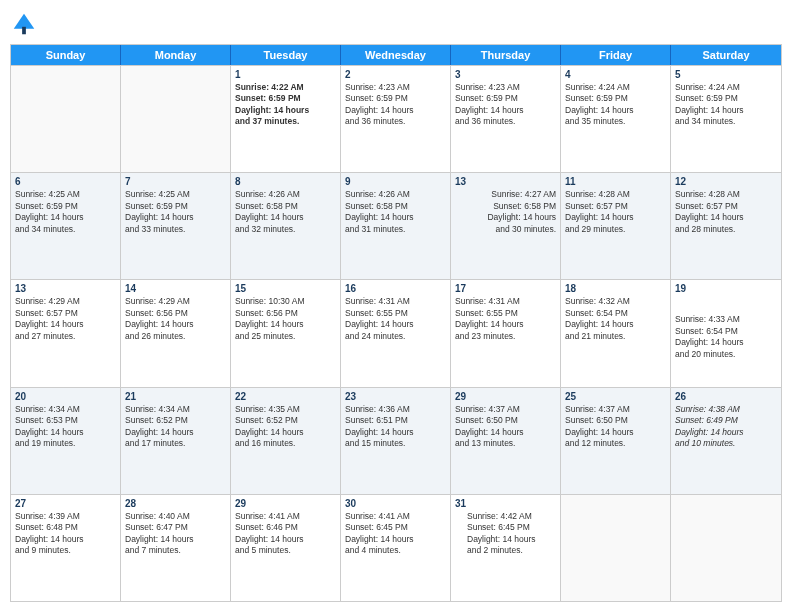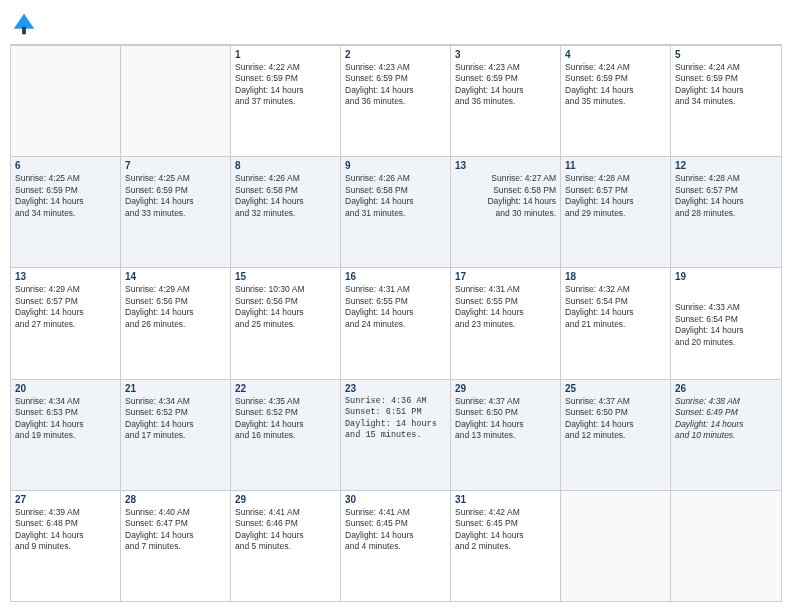--- a/index.html
+++ b/index.html
@@ -122,27 +122,36 @@
         <span></span><br><span></span>
       </div>
     </div>
     <div class="title-block">
       <div class="month-title"></div>
       <div class="location"></div>
     </div>
   </div>
 
   <div class="calendar">
+    <div class="cal-header">
+    <div class="cal-header-cell">Sunday</div>
+        <div class="cal-header-cell">Monday</div>
+        <div class="cal-header-cell">Tuesday</div>
+        <div class="cal-header-cell">Wednesday</div>
+        <div class="cal-header-cell">Thursday</div>
+        <div class="cal-header-cell">Friday</div>
+        <div class="cal-header-cell">Saturday</div>
+      </div>
     <div class="cal-body">
     <div class="cal-row">
           <div class="cal-cell empty"></div>
           <div class="cal-cell empty"></div>
           <div class="cal-cell">
             <div class="day-num">1</div>
-            <div class="cell-detail" style="white-space: pre-line;">Sunrise: 4:22 AM
+            <div class="cell-detail" style="white-space: pre-line; font-weight: bold;">Sunrise: 4:22 AM
 Sunset: 6:59 PM
 Daylight: 14 hours
 and 37 minutes.</div>
           </div>
           <div class="cal-cell">
             <div class="day-num">2</div>
             <div class="cell-detail" style="white-space: pre-line;">Sunrise: 4:23 AM
 Sunset: 6:59 PM
 Daylight: 14 hours
 and 36 minutes.</div>
@@ -288,21 +297,21 @@
           </div>
           <div class="cal-cell alt-row">
             <div class="day-num">22</div>
             <div class="cell-detail" style="white-space: pre-line;">Sunrise: 4:35 AM
 Sunset: 6:52 PM
 Daylight: 14 hours
 and 16 minutes.</div>
           </div>
           <div class="cal-cell alt-row">
             <div class="day-num">23</div>
-            <div class="cell-detail" style="white-space: pre-line; font-family: Liberation Mono, monospace;">Sunrise: 4:36 AM
+            <div class="cell-detail" style="white-space: pre-line;">Sunrise: 4:36 AM
 Sunset: 6:51 PM
 Daylight: 14 hours
 and 15 minutes.</div>
           </div>
           <div class="cal-cell alt-row">
             <div class="day-num">29</div>
             <div class="cell-detail" style="white-space: pre-line;">Sunrise: 4:37 AM
 Sunset: 6:50 PM
 Daylight: 14 hours
 and 13 minutes.</div>
@@ -346,21 +355,21 @@
           </div>
           <div class="cal-cell">
             <div class="day-num">30</div>
             <div class="cell-detail" style="white-space: pre-line;">Sunrise: 4:41 AM
 Sunset: 6:45 PM
 Daylight: 14 hours
 and 4 minutes.</div>
           </div>
           <div class="cal-cell">
             <div class="day-num">31</div>
-            <div class="cell-detail" style="white-space: pre-line;">Sunrise: 4:42 AM
+            <div class="cell-detail" style="white-space: pre-line; margin-left: 12px;">Sunrise: 4:42 AM
 Sunset: 6:45 PM
 Daylight: 14 hours
 and 2 minutes.</div>
           </div>
           <div class="cal-cell empty"></div>
           <div class="cal-cell empty"></div>
         </div>
       </div>
   </div>
 </div>

